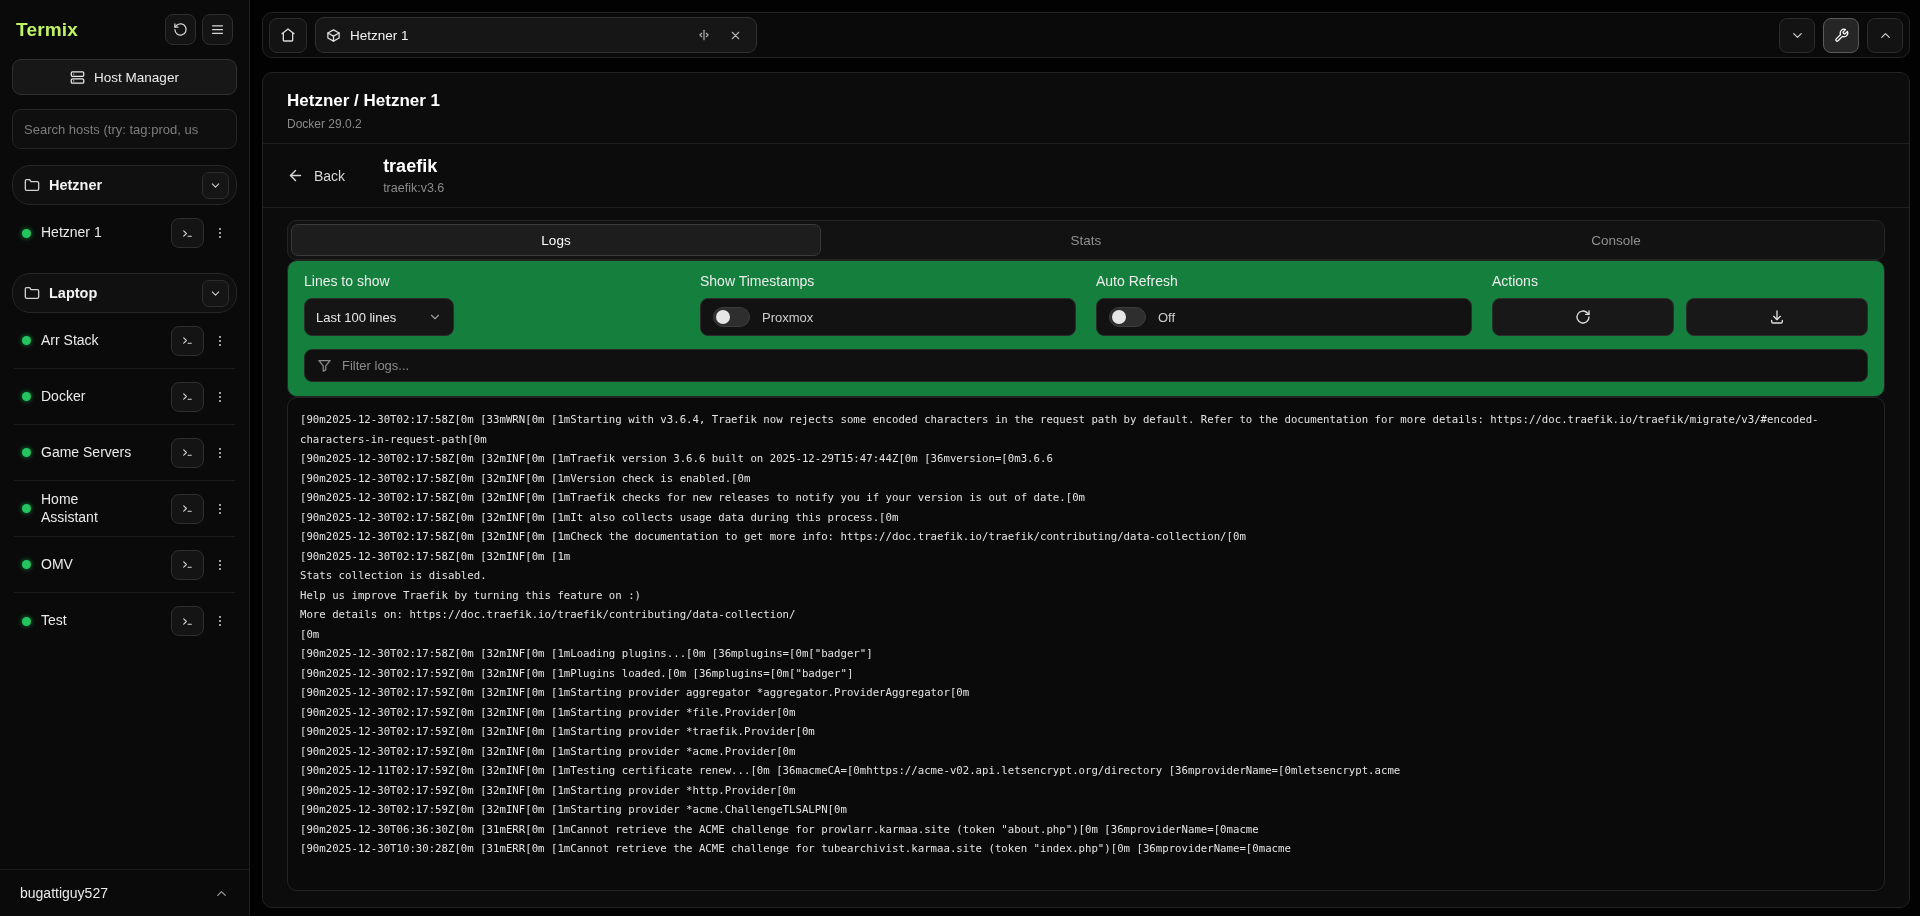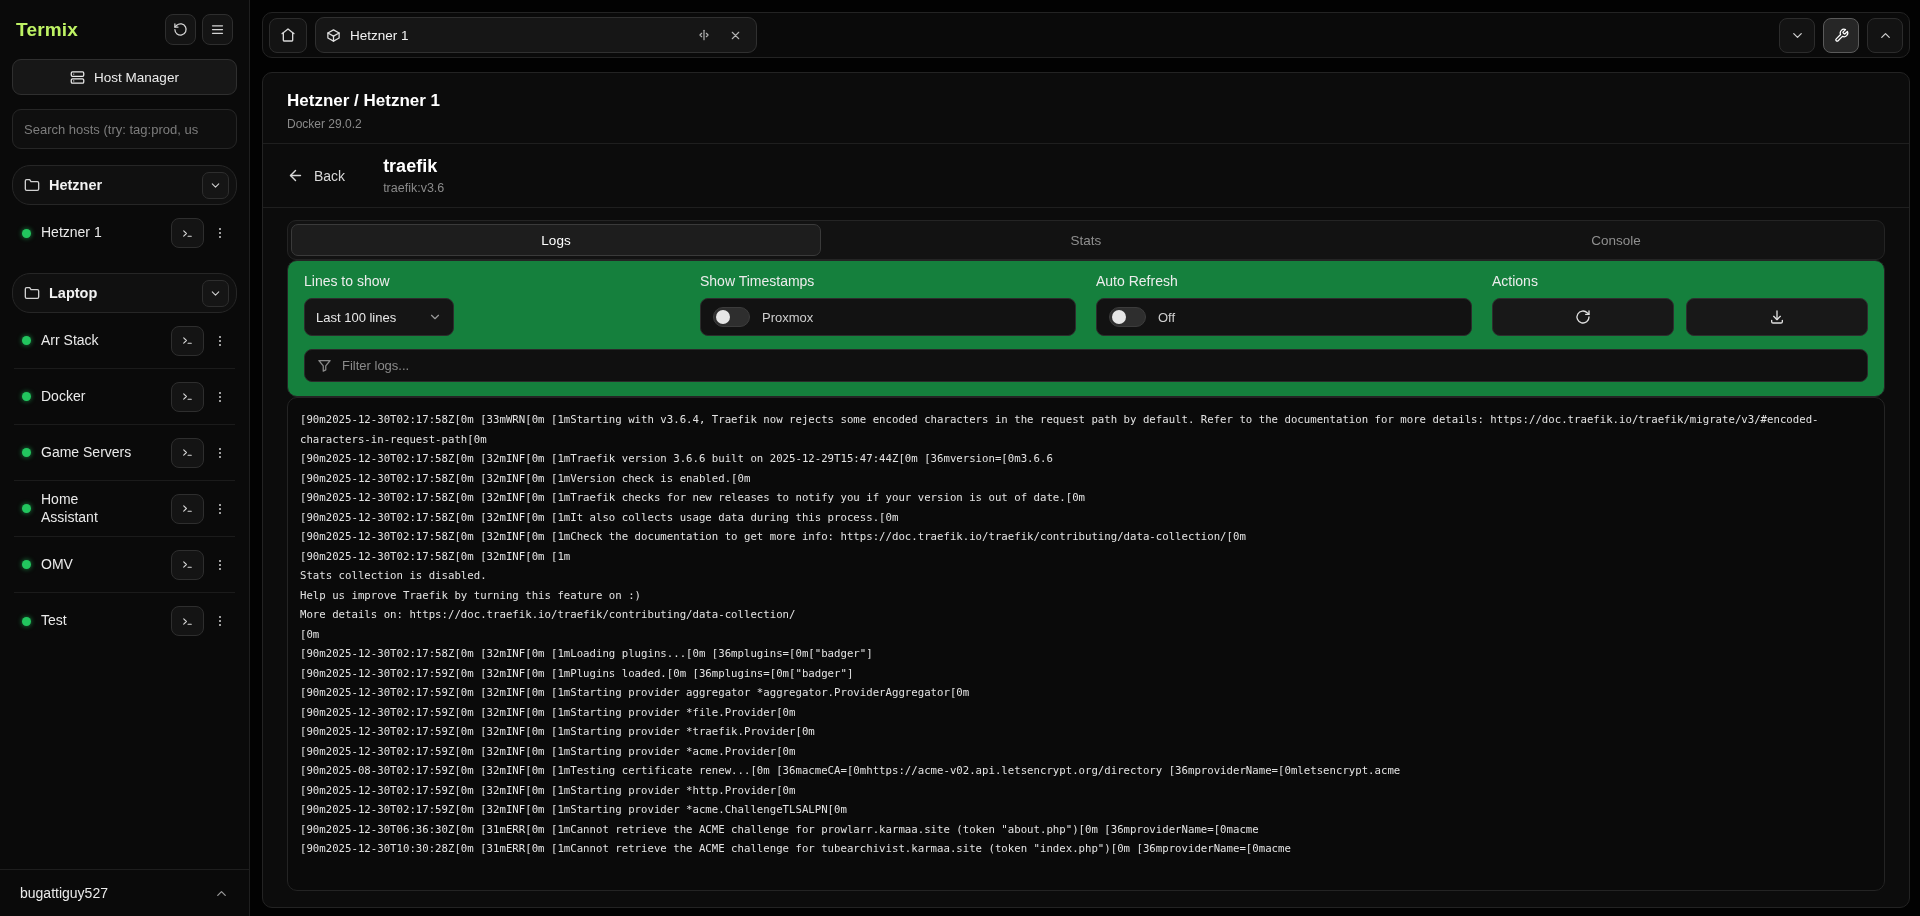--- a/index.html
+++ b/index.html
@@ -462,21 +462,21 @@
             <div class="log-line">Stats collection is disabled.</div>
             <div class="log-line">Help us improve Traefik by turning this feature on :)</div>
             <div class="log-line">More details on: https://doc.traefik.io/traefik/contributing/data-collection/</div>
             <div class="log-line">[0m</div>
             <div class="log-line">[90m2025-12-30T02:17:58Z[0m [32mINF[0m [1mLoading plugins...[0m [36mplugins=[0m["badger"]</div>
             <div class="log-line">[90m2025-12-30T02:17:59Z[0m [32mINF[0m [1mPlugins loaded.[0m [36mplugins=[0m["badger"]</div>
             <div class="log-line">[90m2025-12-30T02:17:59Z[0m [32mINF[0m [1mStarting provider aggregator *aggregator.ProviderAggregator[0m</div>
             <div class="log-line">[90m2025-12-30T02:17:59Z[0m [32mINF[0m [1mStarting provider *file.Provider[0m</div>
             <div class="log-line">[90m2025-12-30T02:17:59Z[0m [32mINF[0m [1mStarting provider *traefik.Provider[0m</div>
             <div class="log-line">[90m2025-12-30T02:17:59Z[0m [32mINF[0m [1mStarting provider *acme.Provider[0m</div>
-            <div class="log-line">[90m2025-08-30T02:17:59Z[0m [32mINF[0m [1mTesting certificate renew...[0m [36macmeCA=[0mhttps://acme-v02.api.letsencrypt.org/directory [36mproviderName=[0mletsencrypt.acme</div>
+            <div class="log-line">[90m2025-12-11T02:17:59Z[0m [32mINF[0m [1mTesting certificate renew...[0m [36macmeCA=[0mhttps://acme-v02.api.letsencrypt.org/directory [36mproviderName=[0mletsencrypt.acme</div>
             <div class="log-line">[90m2025-12-30T02:17:59Z[0m [32mINF[0m [1mStarting provider *http.Provider[0m</div>
             <div class="log-line">[90m2025-12-30T02:17:59Z[0m [32mINF[0m [1mStarting provider *acme.ChallengeTLSALPN[0m</div>
             <div class="log-line">[90m2025-12-30T06:36:30Z[0m [31mERR[0m [1mCannot retrieve the ACME challenge for prowlarr.karmaa.site (token "about.php")[0m [36mproviderName=[0macme</div>
             <div class="log-line">[90m2025-12-30T10:30:28Z[0m [31mERR[0m [1mCannot retrieve the ACME challenge for tubearchivist.karmaa.site (token "index.php")[0m [36mproviderName=[0macme</div>
           </div>
       </div>
     </div>
   </div>
 </div>
 

